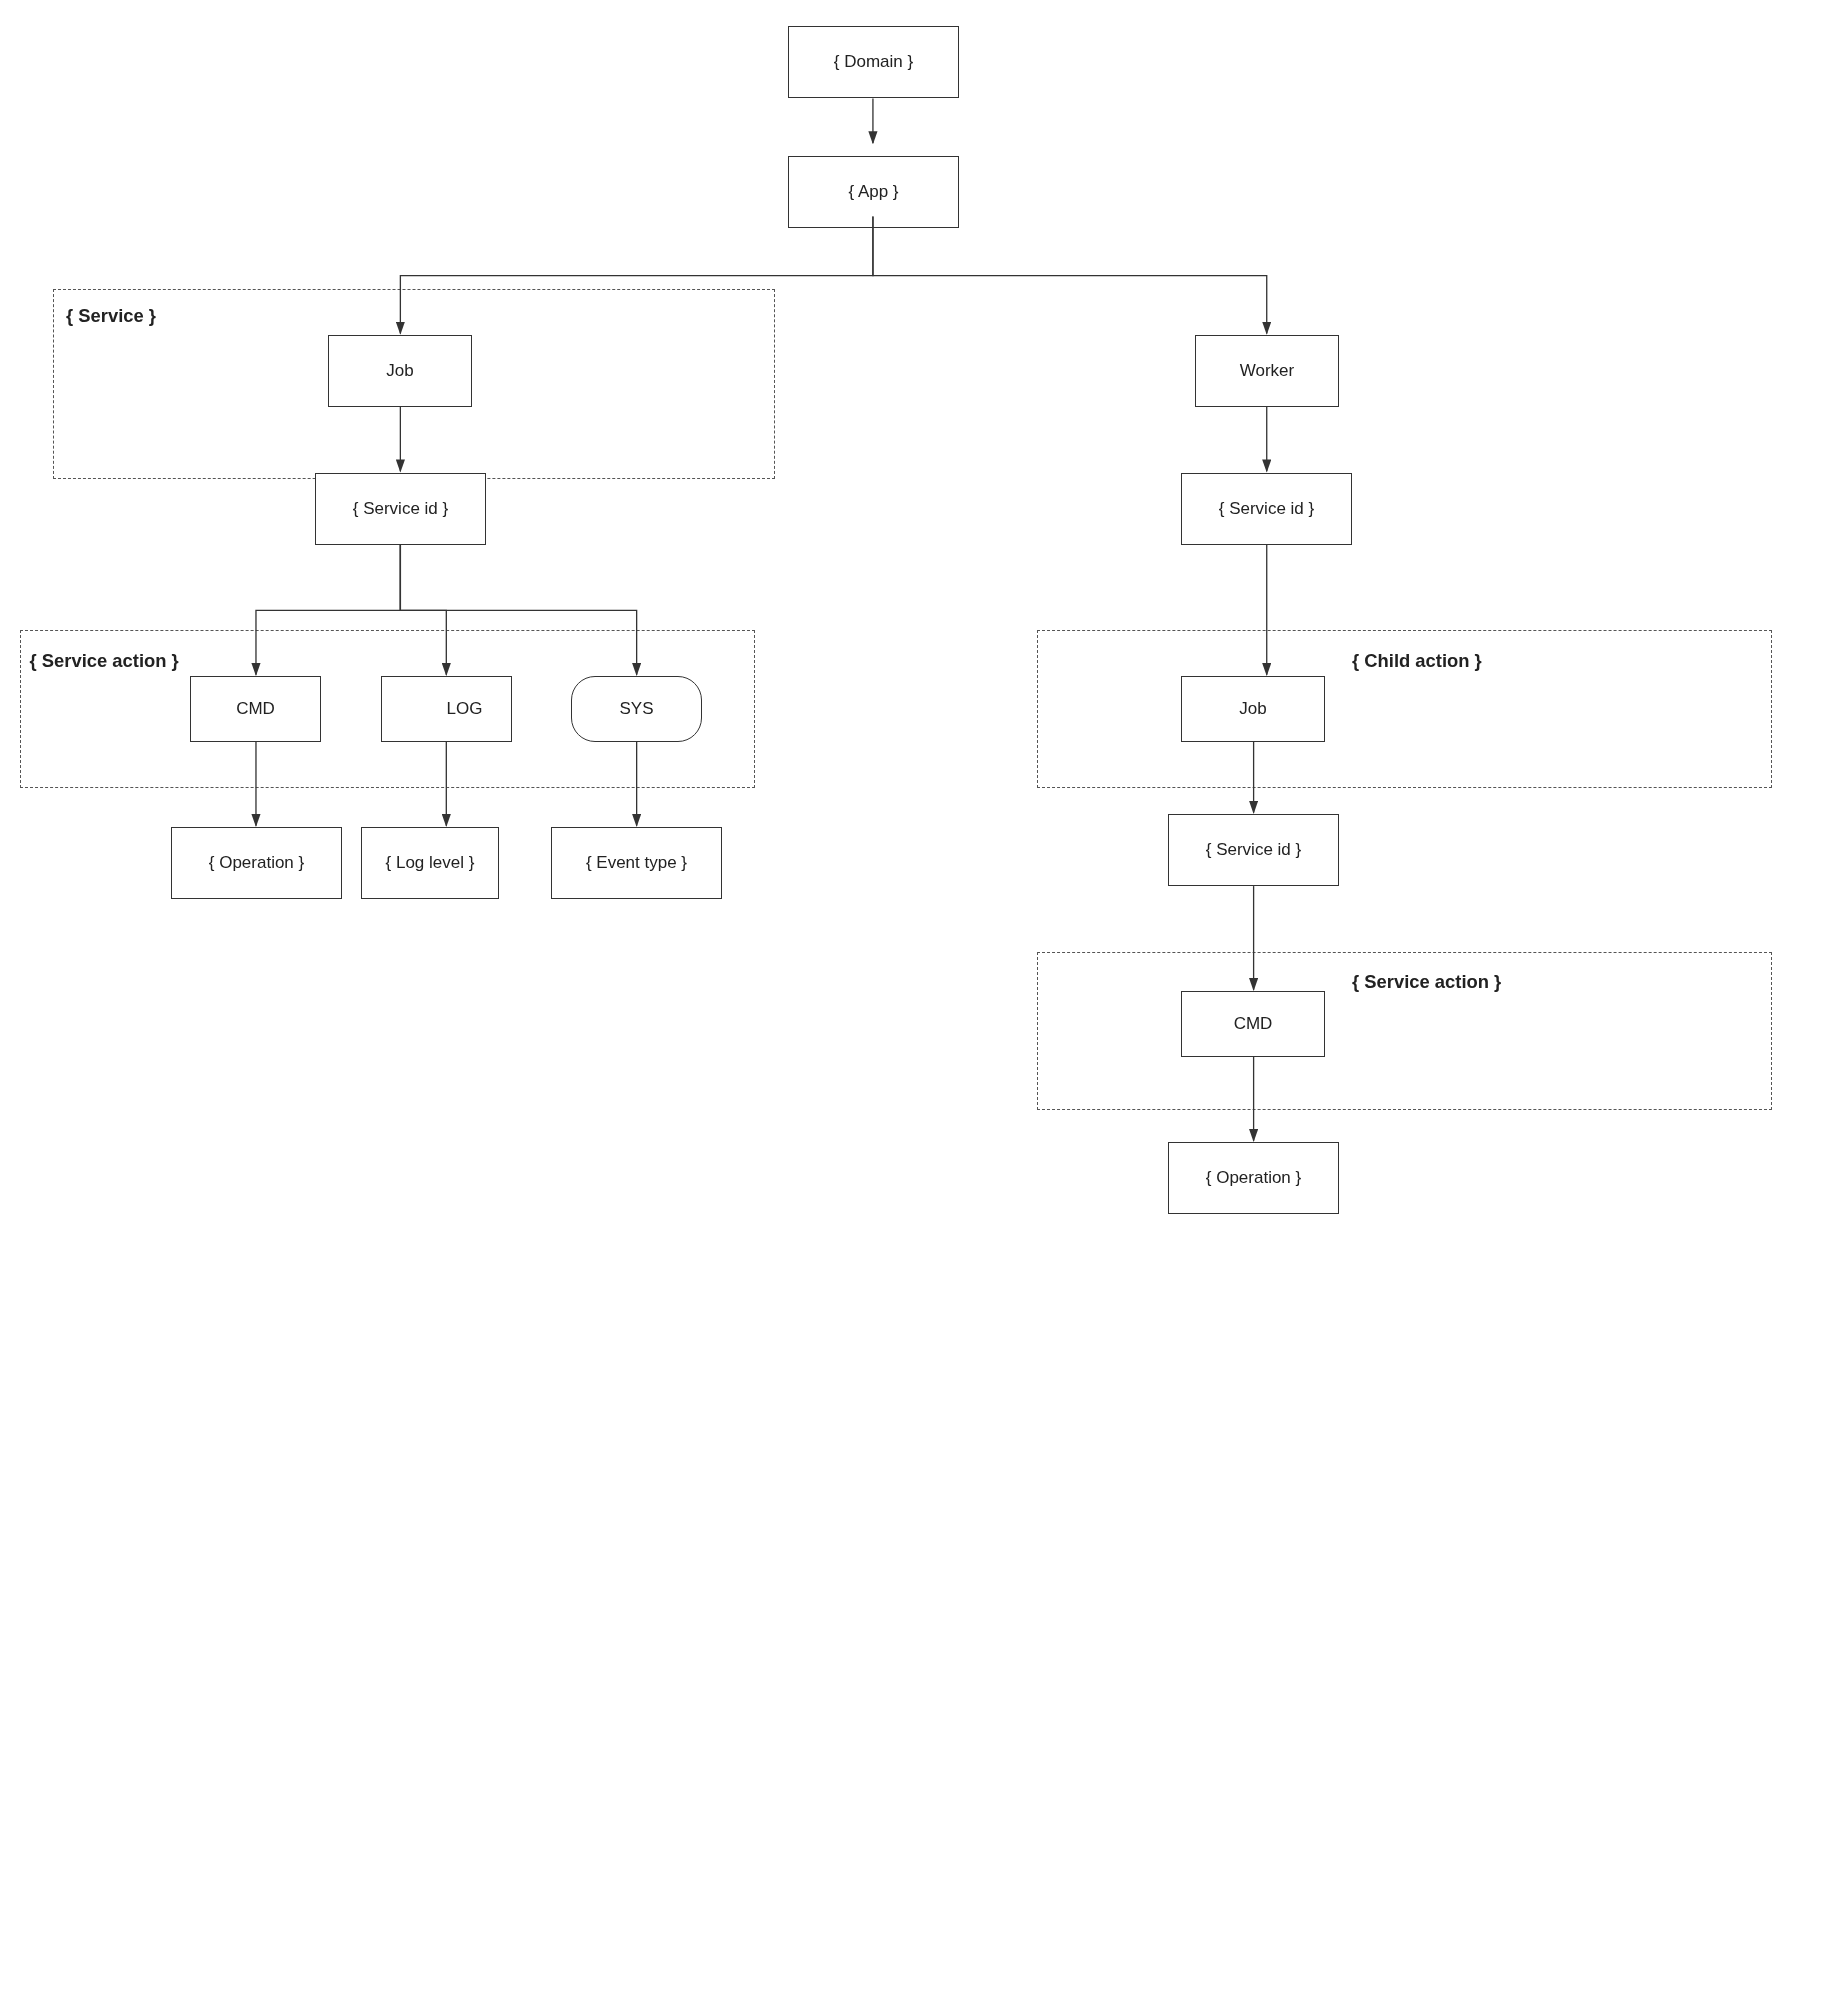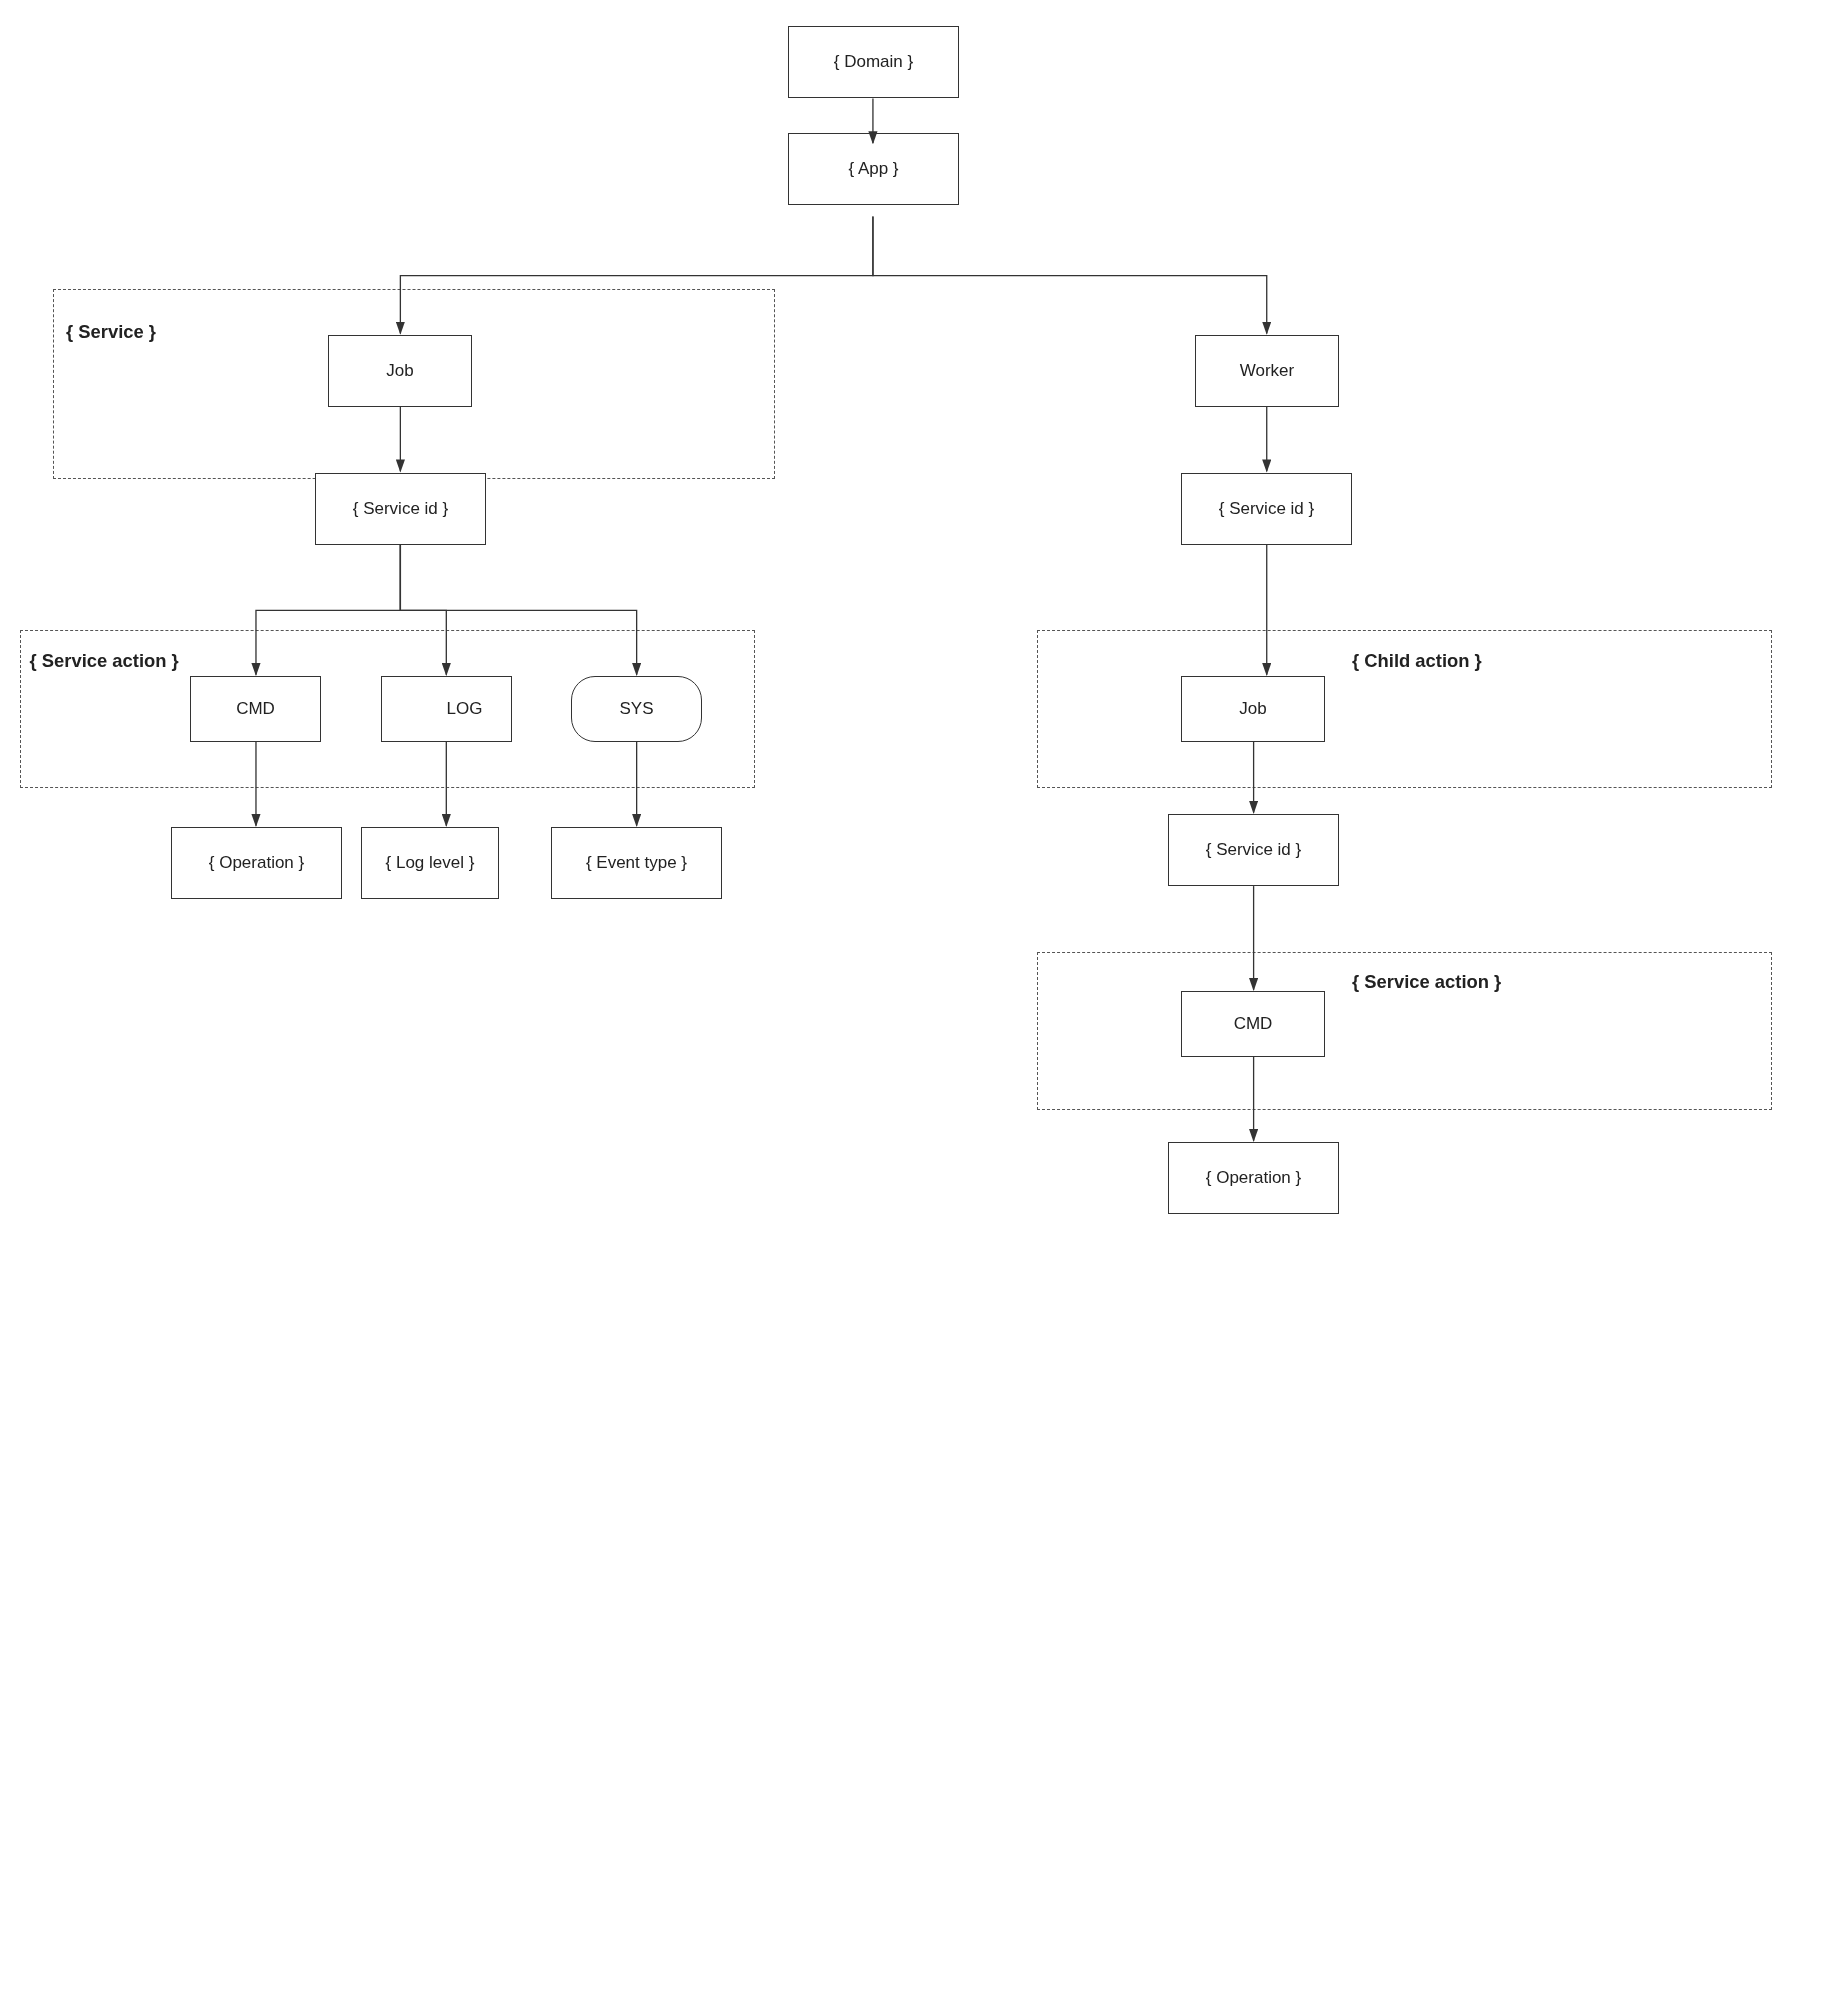--- a/index.html
+++ b/index.html
@@ -56,39 +56,39 @@
       pointer-events: none;
     }
   </style>
 </head>
 <body>
 
 <div class="diagram">
 
   <div class="dashed-box" style="left:53px; top:289px; width:722px; height:190px;">
   </div>
-  <span class="label" style="left:66px; top:305px;margin-top:16px;">{ Service }</span>
+  <span class="label" style="left:66px; top:305px;">{ Service }</span>
 
   <div class="dashed-box" style="left:19.7px; top:630px; width:735px; height:158px;">
   </div>
   <span class="label" style="left:29.5px; top:650px;">{ Service action }</span>
 
   <div class="dashed-box" style="left:1037px; top:630px; width:735px; height:158px;">
   </div>
   <span class="label" style="left:1352px; top:650px;">{ Child action }</span>
 
   <div class="dashed-box" style="left:1037px; top:952px; width:735px; height:158px;">
   </div>
   <span class="label" style="left:1352px; top:971px;">{ Service action }</span>
 
   <div class="node" style="left:788px; top:26px; width:171px; height:72px;">
     <span>{ Domain }</span>
   </div>
 
-  <div class="node" style="left:788px; top:133px; width:171px; height:72px;">
+  <div class="node" style="left:788px; top:156px; width:171px; height:72px;">
     <span>{ App }</span>
   </div>
 
   <div class="node" style="left:328px; top:335px; width:144px; height:72px;">
     <span>Job</span>
   </div>
 
   <div class="node" style="left:1195px; top:335px; width:144px; height:72px;">
     <span>Worker</span>
   </div>

